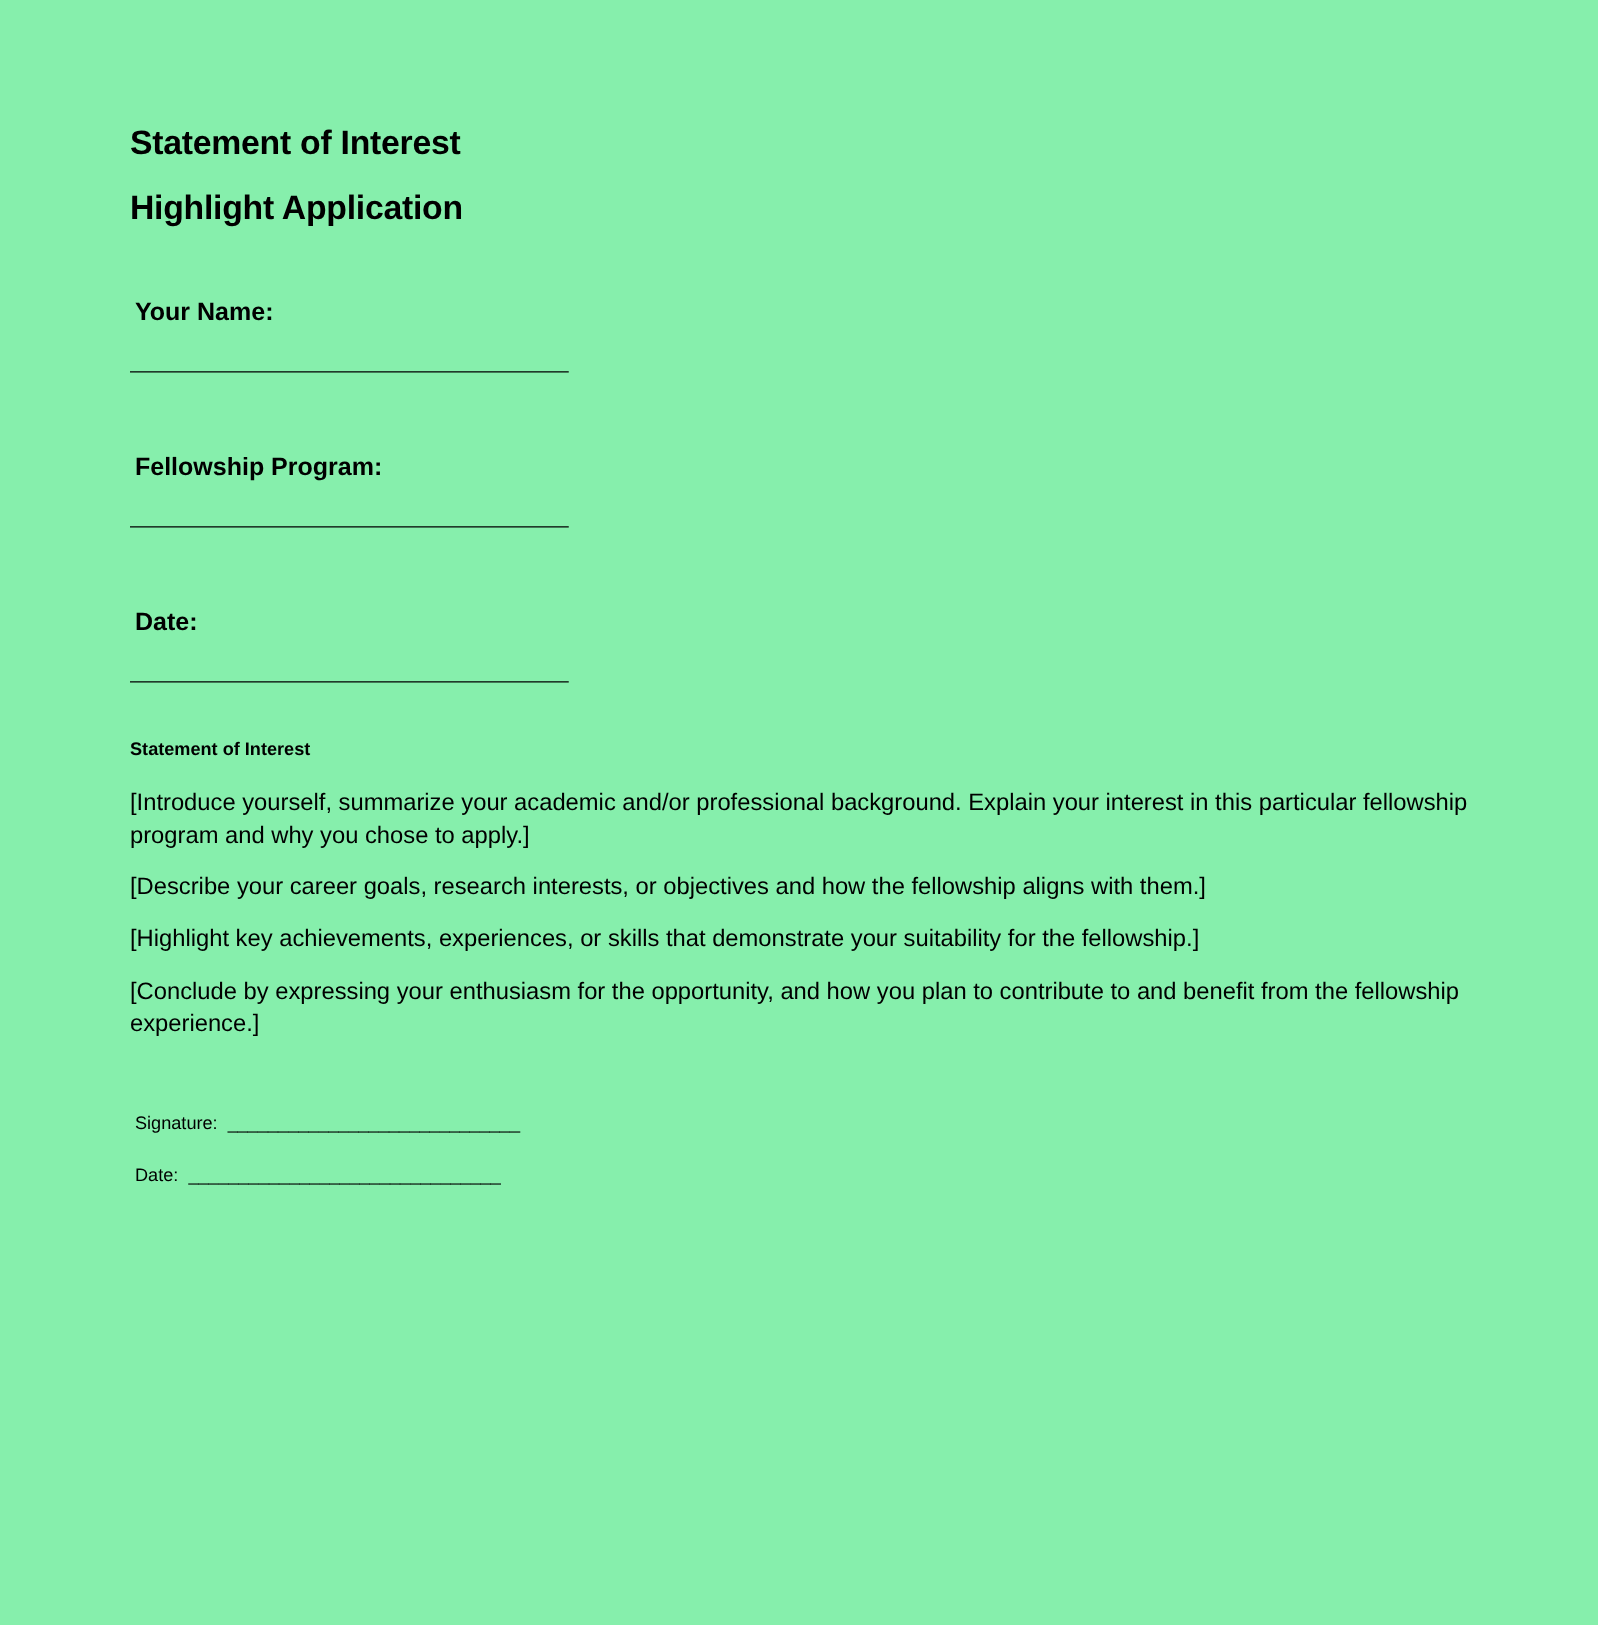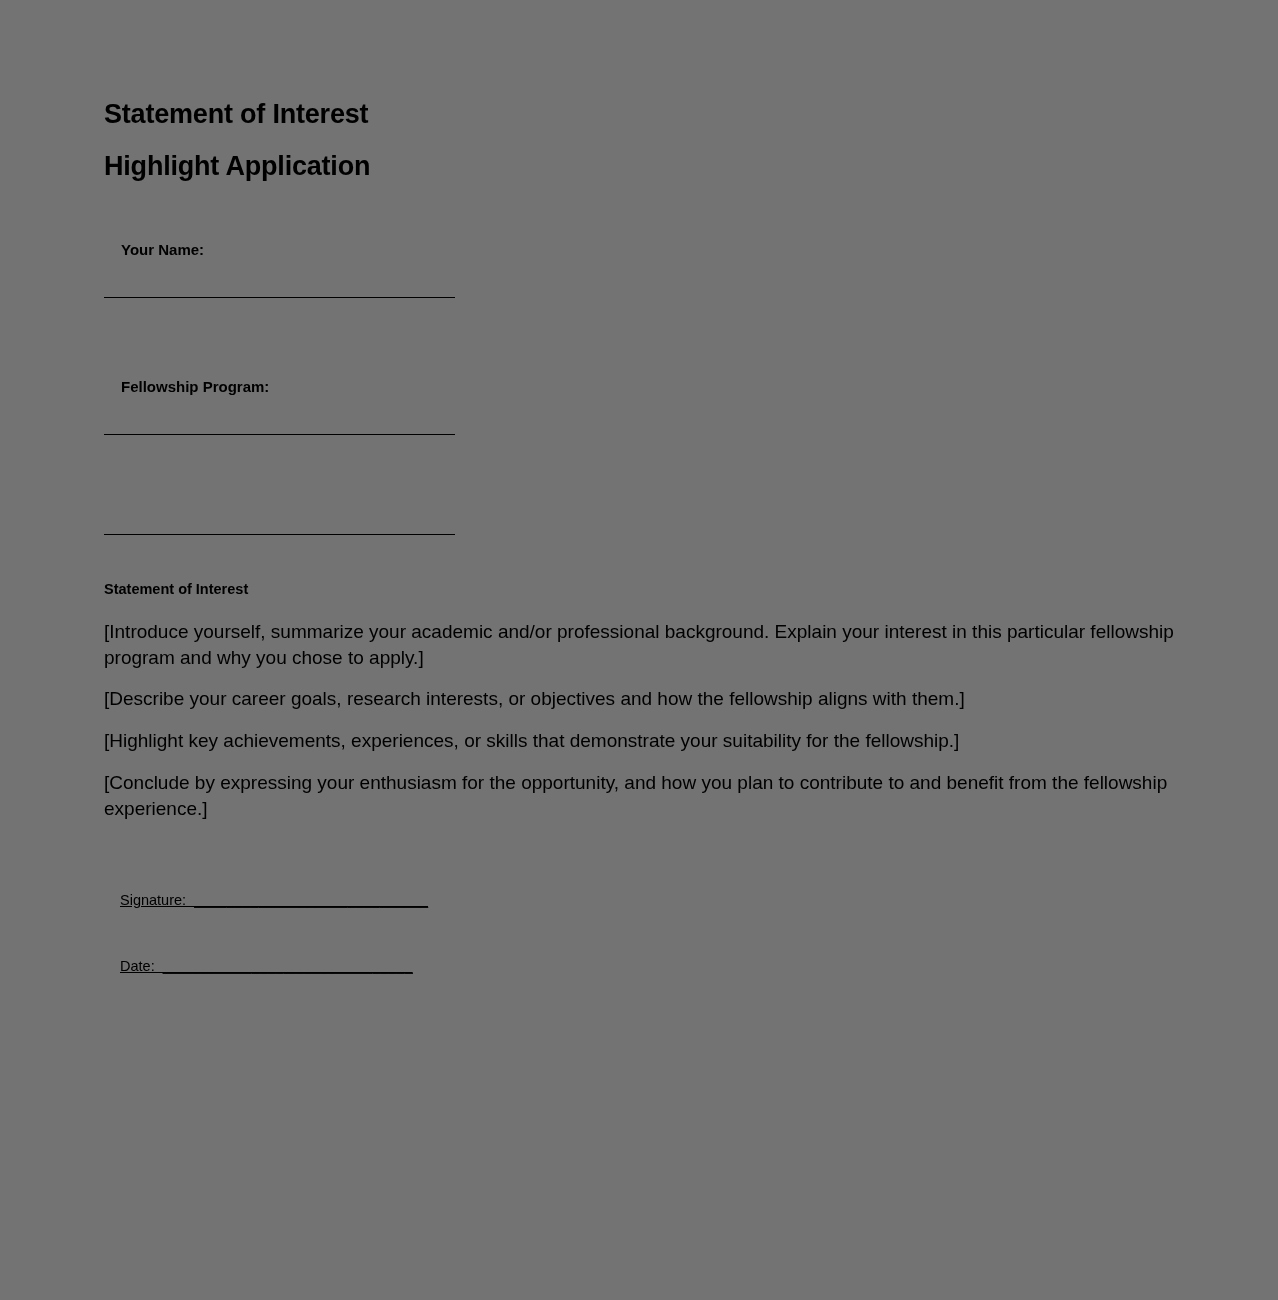--- a/index.html
+++ b/index.html
@@ -12,21 +12,21 @@
     height: 1300px;
     font-family: "Liberation Sans", sans-serif;
     color: #000000;
     -webkit-font-smoothing: none;
   }
 
   .page {
     position: relative;
     width: 1278px;
     height: 1300px;
-    background: #737373;
+    background: #86efac;
     box-sizing: border-box;
     padding: 88px 104px 0 104px;
   }
 
   .doc-title {
     font-size: 27px;
     font-weight: bold;
     line-height: 52px;
     letter-spacing: -0.2px;
     margin: 0;
@@ -34,24 +34,24 @@
   .doc-title .title-line {
     display: block;
   }
 
   .field-block {
     margin-top: 0;
   }
   .field-block.first { margin-top: 48px; }
 
   .field-label {
-    font-size: 15px;
+    font-size: 20px;
     font-weight: bold;
     line-height: 20px;
-    margin: 17px;
+    margin: 4px;
   }
 
   .field-rule {
     width: 351px;
     height: 0;
     border-bottom: 1px solid #000000;
     margin-top: 37px;
   }
 
   .field-gap { height: 62px; }
@@ -69,23 +69,22 @@
     line-height: 26px;
     margin: 0;
     max-width: 1070px;
     text-align: left;
   }
 
   .sig-line {
     font-size: 14.5px;
     font-weight: normal;
     line-height: 20px;
-    margin: 16px;
+    margin: 4px;
     white-space: pre;
-    text-decoration: underline;
   }
 </style>
 </head>
 <body>
 
 <div class="page">
 
   <h1 class="doc-title">
     <span class="title-line">Statement of Interest</span>
     <span class="title-line">Highlight Application</span>
@@ -99,20 +98,21 @@
   <div class="field-gap"></div>
 
   <div class="field-block">
     <p class="field-label">Fellowship Program:</p>
     <div class="field-rule"></div>
   </div>
 
   <div class="field-gap"></div>
 
   <div class="field-block">
+    <p class="field-label">Date:</p>
     <div class="field-rule"></div>
   </div>
 
   <div style="height:45px"></div>
 
   <h2 class="section-heading">Statement of Interest</h2>
 
   <div style="height:20px"></div>
 
   <p class="body-para">[Introduce yourself, summarize your academic and/or professional background. Explain your interest in this particular fellowship program and why you chose to apply.]</p>

